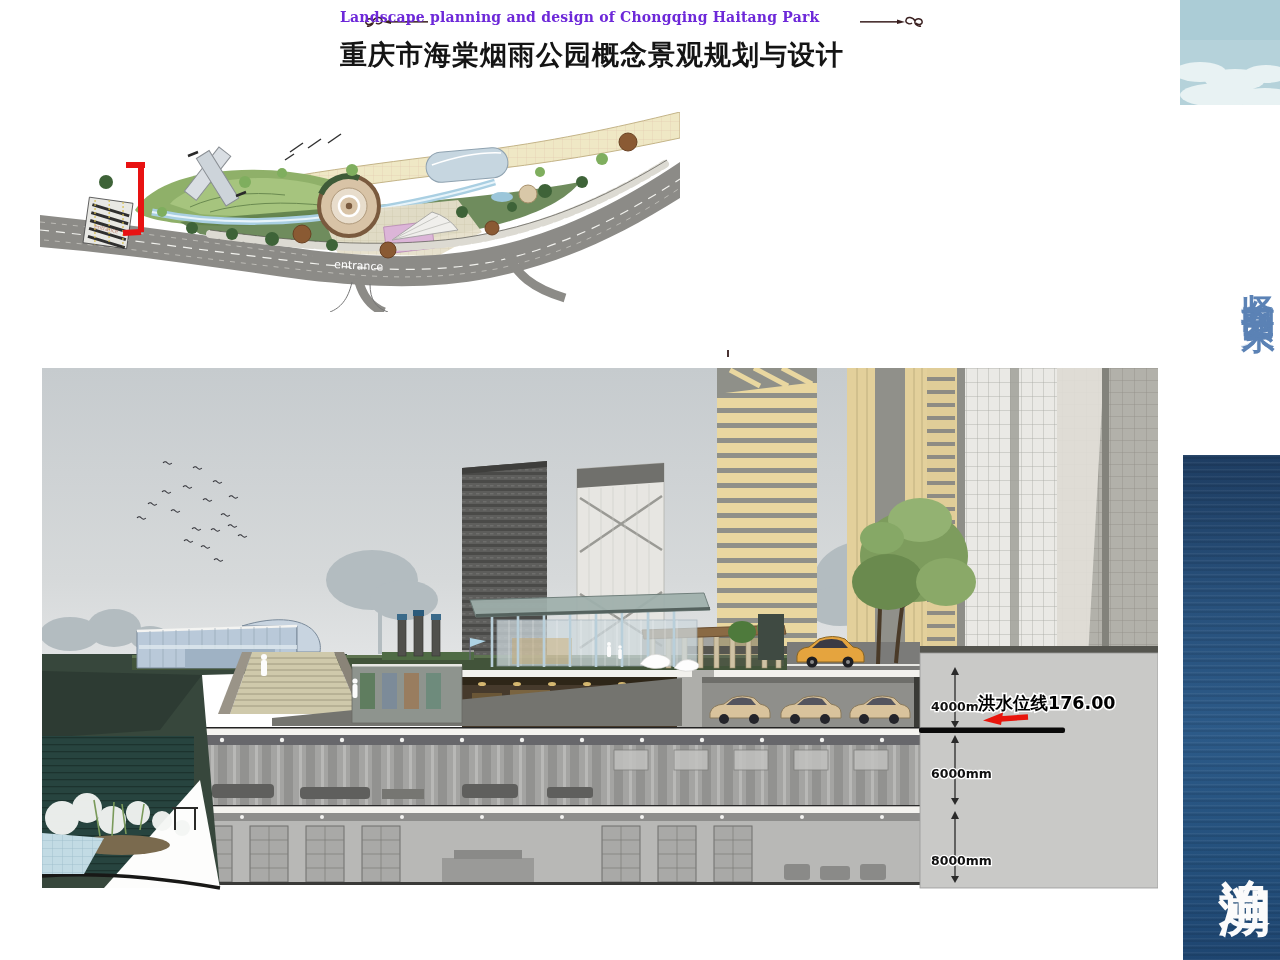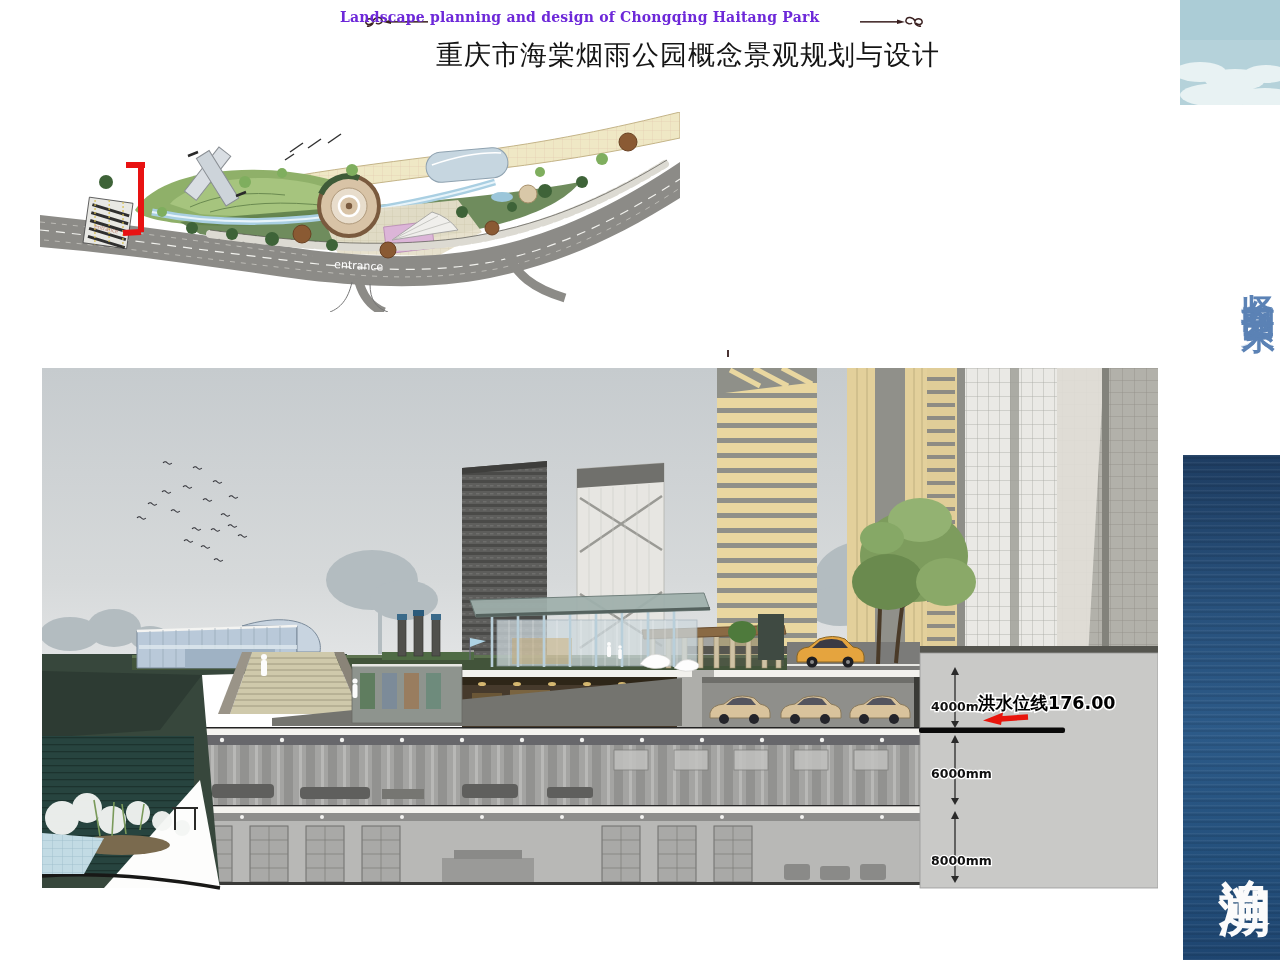--- a/index.html
+++ b/index.html
@@ -5,22 +5,22 @@
   * { margin:0; padding:0; box-sizing:border-box; }
   html,body { width:1280px; height:960px; background:#ffffff; overflow:hidden;
               font-family:"DejaVu Sans", sans-serif; }
   .abs { position:absolute; }
   #board { position:relative; width:1280px; height:960px; background:#fff; }
 
   
   #hdr-en { left:340px; top:9px; width:600px; text-align:left;
             font-family:"DejaVu Serif", serif; font-weight:700; font-size:14px;
             color:#6d28d9; letter-spacing:0.2px; }
-  #hdr-zh { left:340px; top:37px; width:600px; text-align:right;
-            font-weight:400; font-size:27px; color:#141414; letter-spacing:1px; }
+  #hdr-zh { left:340px; top:37px; width:600px; text-align:left;
+            font-weight:700; font-size:27px; color:#141414; letter-spacing:1px; }
   .flourish { width:68px; height:22px; }
 
   
   #side-sky   { left:1180px; top:0; width:100px; height:105px; }
   #side-title { left:1180px; top:168px; width:100px; height:230px;
                 writing-mode:vertical-rl; text-orientation:upright;
                 font-weight:700; font-size:33px; letter-spacing:5px;
                 color:#5b82b5; text-align:center;
                 text-shadow:1px 1px 0 #ffffff, -0.5px -0.5px 0 #dce6f2; margin:auto; }
   #side-title-wrap { left:1180px; top:168px; width:100px; height:230px;

